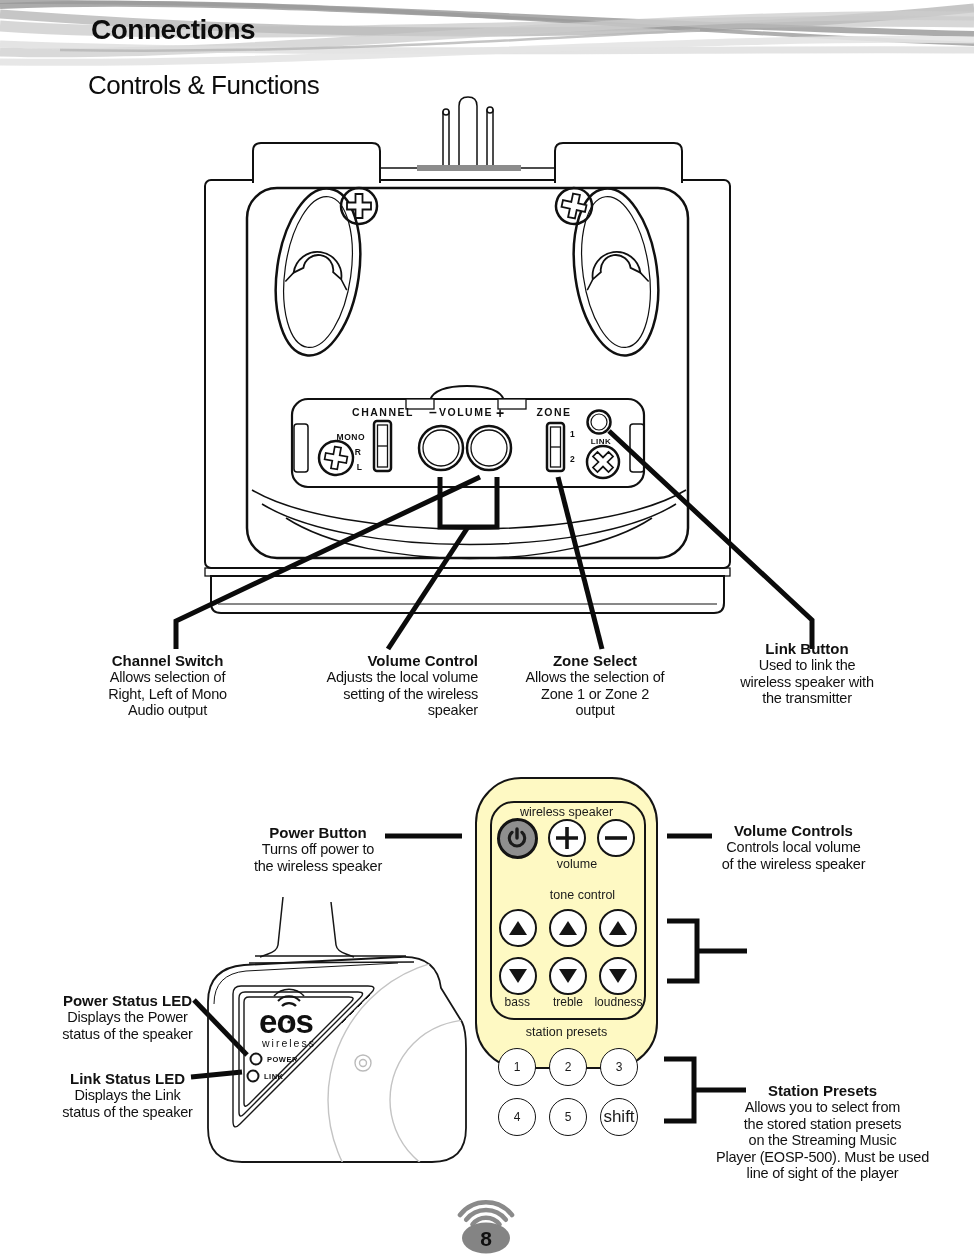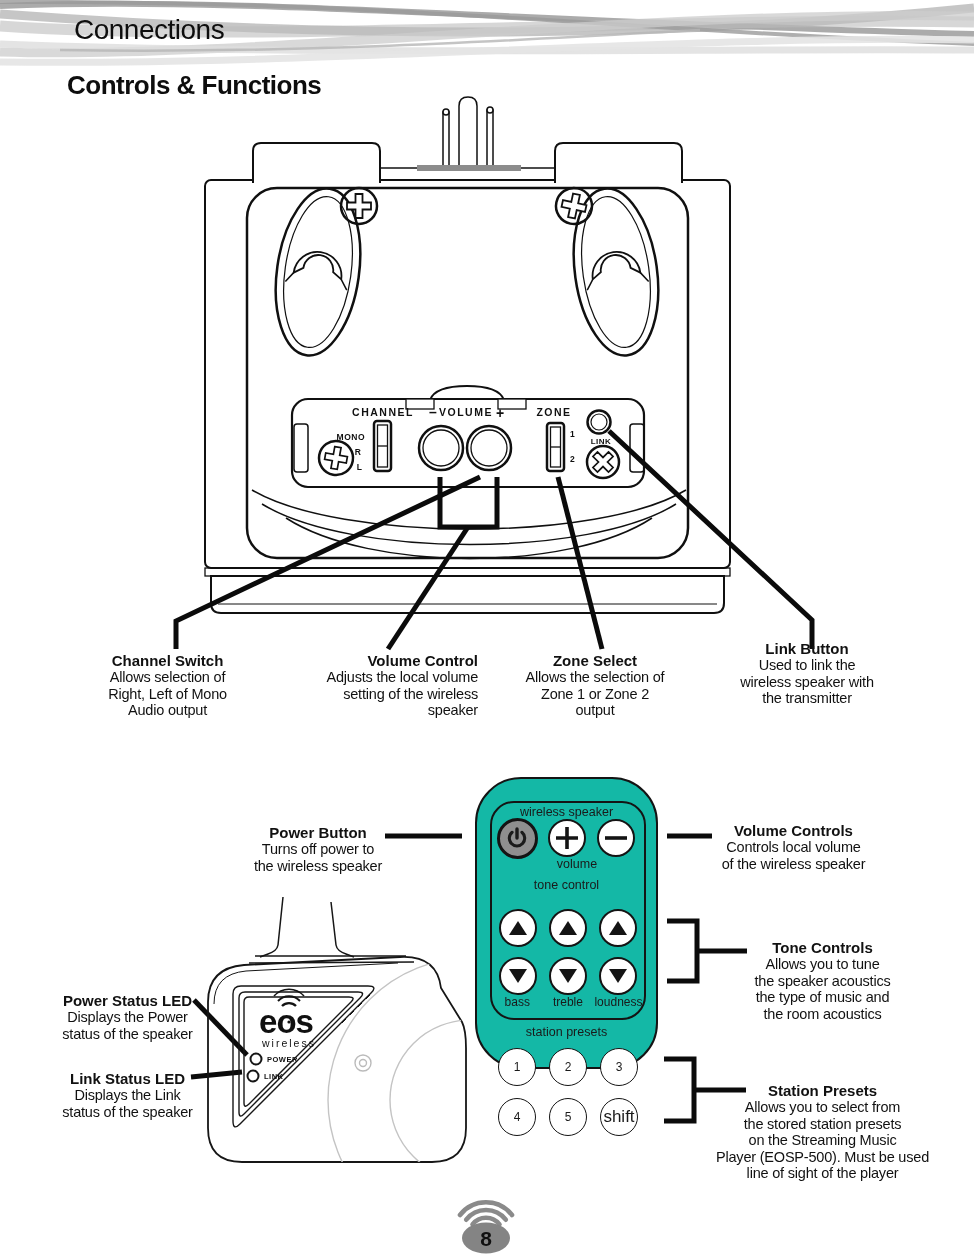--- a/index.html
+++ b/index.html
@@ -1,30 +1,30 @@
 <!DOCTYPE html>
 <html><head>
 <meta charset="utf-8">
 <style>
   * { margin:0; padding:0; box-sizing:border-box; }
   body { background:#fff; font-family:"Liberation Sans", sans-serif; }
   .page { position:relative; width:974px; height:1255px; background:#fff; overflow:hidden; margin:0 auto; }
   .art { position:absolute; left:0; top:0; width:974px; height:1255px; pointer-events:none; }
   .art text { font-family:"Liberation Sans", sans-serif; fill:#101010; }
 
-  .page-title { position:absolute; left:74px; top:14px; font-size:28px; font-weight:normal; letter-spacing:-0.5px; color:#0d0d0d; }
-  .section-title { position:absolute; left:67px; top:70px; font-size:26px; font-weight:bold; letter-spacing:-0.5px; color:#0d0d0d;text-align:center; }
+  .page-title { position:absolute; left:91px; top:14px; font-size:28px; font-weight:bold; letter-spacing:-0.5px; color:#0d0d0d; }
+  .section-title { position:absolute; left:88px; top:70px; font-size:26px; font-weight:normal; letter-spacing:-0.5px; color:#0d0d0d;text-align:center; }
 
   .callout { position:absolute; text-align:center; color:#111; }
   .co-title { font-weight:bold; font-size:15px; line-height:17px; }
   .co-body { font-size:14.5px; line-height:16.5px; white-space:pre-line; letter-spacing:-0.2px; }
 
   
   .remote { position:absolute; left:475px; top:777px; width:183px; height:292px;
-            border:2.5px solid #141414; border-radius:46px; background:#14b8a6; }
+            border:2.5px solid #141414; border-radius:46px; background:#fef9c3; }
   .remote-panel { position:absolute; left:13px; top:22px; width:156px; height:219px;
             border:2px solid #141414; border-radius:24px; }
   .r-label { position:absolute; left:0; width:100%; text-align:center; font-size:12.5px; color:#1a1a1a; }
   .rbtn { position:absolute; border-radius:50%; background:#fff; display:flex; align-items:center; justify-content:center; }
   .rbtn.big { width:38px; height:38px; border:2.2px solid #141414; }
   .rbtn.power { width:41px; height:41px; border:3px solid #141414; background:#8f8f8f; }
   .rbtn.tone { width:38px; height:38px; border:2px solid #141414; }
   .rbtn.preset { width:38px; height:38px; border:1.8px solid #141414; font-size:12px; color:#1a1a1a; }
   .tri-up { width:0; height:0; border-left:9px solid transparent; border-right:9px solid transparent; border-bottom:14px solid #141414; }
   .tri-down { width:0; height:0; border-left:9px solid transparent; border-right:9px solid transparent; border-top:14px solid #141414; }
@@ -265,27 +265,20 @@
 
   <div class="callout" style="left:228px; top:824px; width:180px;">
     <div class="co-title">Power Button</div>
     <div class="co-body">Turns off power to
 the wireless speaker</div>
   </div>
   <div class="callout" style="left:696px; top:822px; width:195px;">
     <div class="co-title">Volume Controls</div>
     <div class="co-body">Controls local volume
 of the wireless speaker</div>
-  </div>
-  <div class="callout" style="left:725px; top:939px; width:195px;">
-    <div class="co-title">Tone Controls</div>
-    <div class="co-body">Allows you to tune
-the speaker acoustics
-the type of music and
-the room acoustics</div>
   </div>
   <div class="callout" style="left:700px; top:1082px; width:245px;">
     <div class="co-title">Station Presets</div>
     <div class="co-body">Allows you to select from
 the stored station presets
 on the Streaming Music
 Player (EOSP-500). Must be used
 line of sight of the player</div>
   </div>
   <div class="callout" style="left:40px; top:992px; width:175px;">
@@ -314,21 +307,21 @@
         <path d="M13 2 V24 M2 13 H24" stroke="#141414" stroke-width="3.6" fill="none"></path>
       </svg>
     </div>
     <div class="rbtn big" style="left:120px; top:40px;">
       <svg width="26" height="26" viewBox="0 0 26 26">
         <path d="M2 13 H24" stroke="#141414" stroke-width="3.6" fill="none"></path>
       </svg>
     </div>
     <div class="r-label" style="top:78px; left:45px; width:110px;">volume</div>
 
-    <div class="r-label" style="top:99px;">tone control</div>
+    <div class="r-label" style="top:109px;margin-left:16px;">tone control</div>
     <div class="rbtn tone" style="left:22px; top:130px;">
         <span class="tri-up"></span>
       </div>
     <div class="rbtn tone" style="left:72px; top:130px;">
         <span class="tri-up"></span>
       </div>
     <div class="rbtn tone" style="left:122px; top:130px;">
         <span class="tri-up"></span>
       </div>
     <div class="rbtn tone" style="left:22px; top:178px;">

